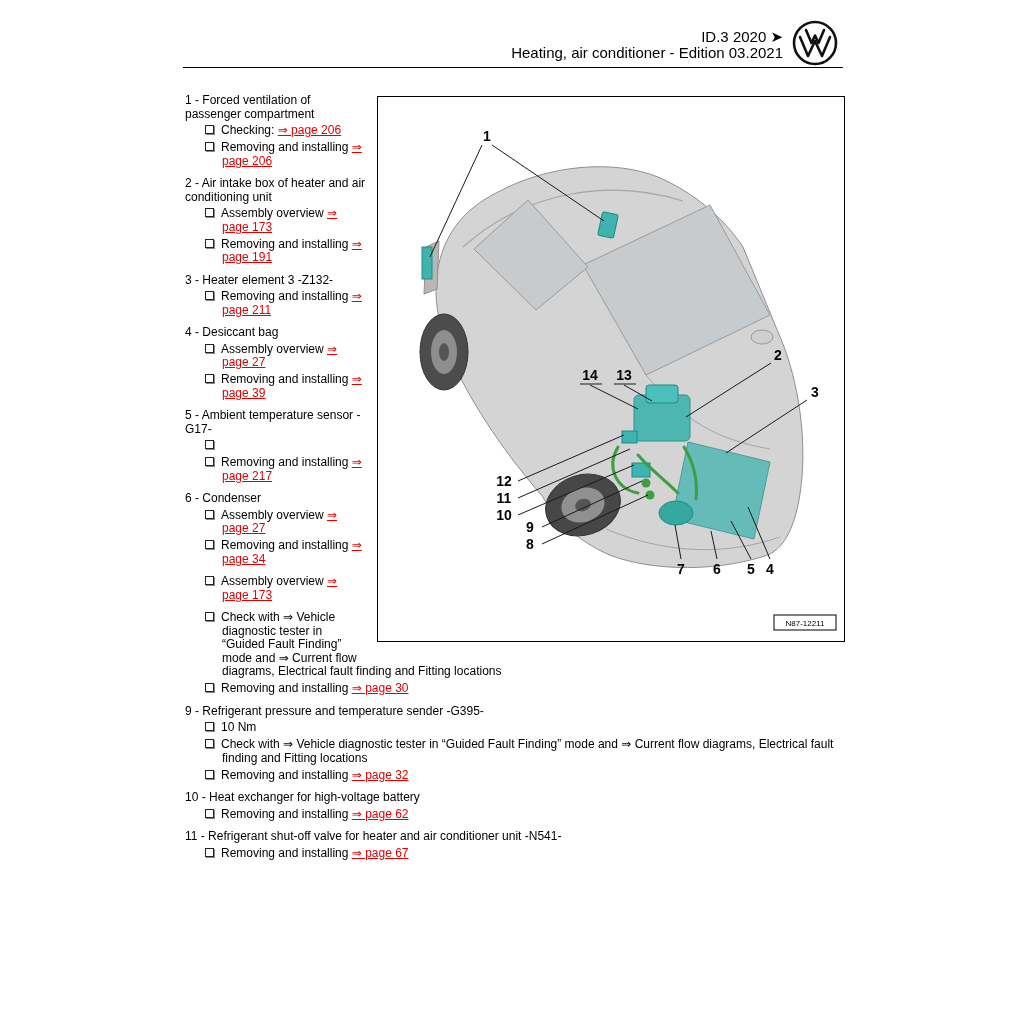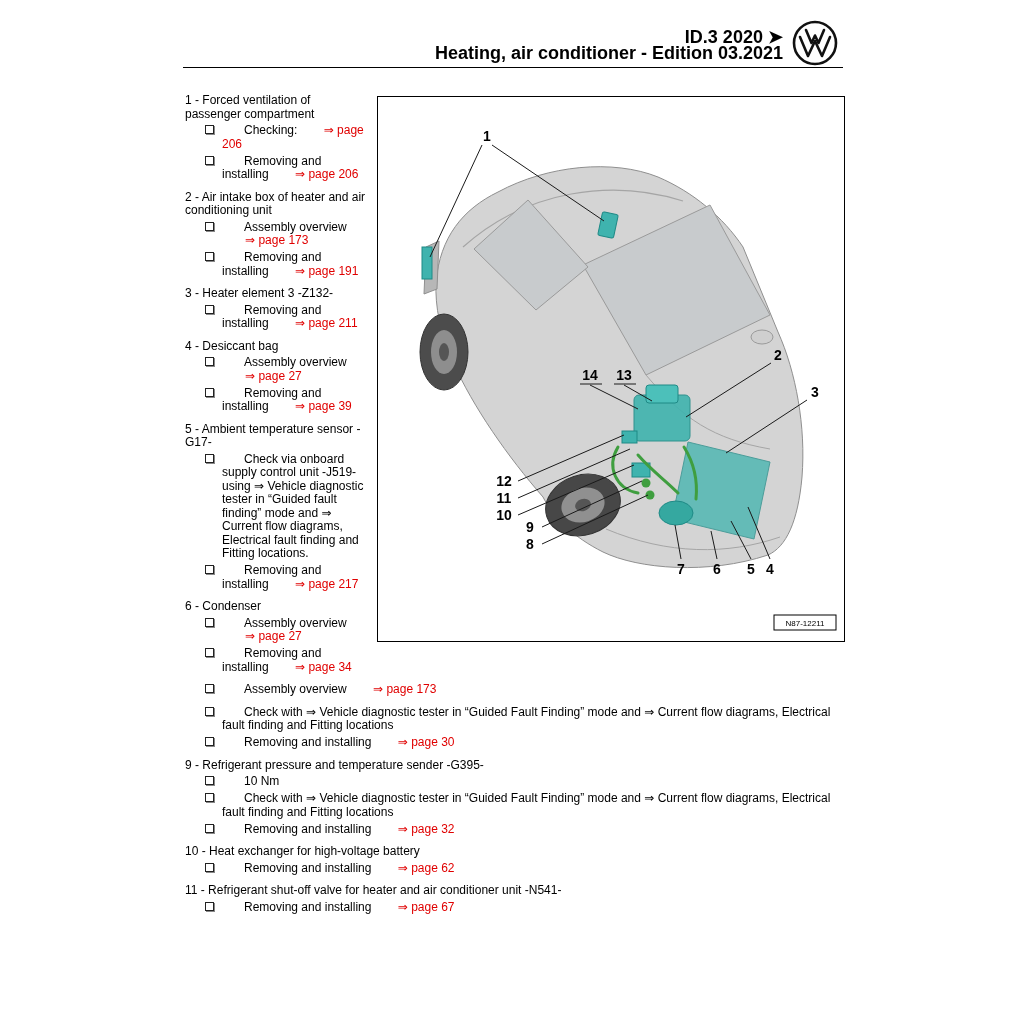--- a/index.html
+++ b/index.html
@@ -4,21 +4,21 @@
 <style>
   html,body{margin:0;padding:0;}
   body{
     width:1024px;height:1024px;background:#ffffff;color:#000;
     font-family:"Liberation Sans",sans-serif;font-size:12px;
     position:relative;overflow:hidden;
   }
   
   .header-text{
     position:absolute;top:29px;right:241px;text-align:right;
-    font-size:18px;line-height:16px;white-space:nowrap;font-weight:bold;
+    font-size:15px;line-height:16px;white-space:nowrap;
   }
   .vw-logo{position:absolute;top:20px;right:186px;width:46px;height:46px;}
   .header-rule{
     position:absolute;top:67px;left:183px;width:660px;height:0;
     border-top:1.8px solid #000;
   }
   
   .page{position:absolute;top:94px;left:185px;width:660px;}
   .figure{
     float:right;width:468px;height:546px;margin:2px 0 10px 10px;
@@ -28,22 +28,22 @@
   .item{margin-bottom:9px;}
   .item-title{line-height:13.5px;margin-bottom:3px;}
   .entry{
     padding-left:37px;text-indent:-17px;line-height:13.5px;margin-bottom:3.5px;
   }
   .checkbox{
     display:inline-block;width:7px;height:7px;
     border:1px solid #222;box-shadow:1px 1px 0 #888;
     margin-right:7px;vertical-align:0px;background:#fff;
   }
-  .page-link{color:#e00000;cursor:pointer;}
-  .entry-text span{white-space:normal;margin-left:23px;}
+  .page-link{color:#e00000;text-decoration:underline;cursor:pointer;}
+  .entry-text span{white-space:normal;}
   svg text.callout{
     font-family:"Liberation Sans",sans-serif;font-weight:bold;font-size:14px;fill:#000;
   }
   svg text.figref{font-family:"Liberation Sans",sans-serif;font-size:8px;fill:#000;}
 </style>
 </head>
 <body>
 
 <div class="header-text">
   <div>ID.3 2020 ➤</div>
@@ -168,21 +168,21 @@
         <div class="item-title">3 - Heater element 3 -Z132-</div>
         <div class="entry"><span class="checkbox"></span><span class="entry-text"><span>Removing and installing </span><span class="page-link">⇒ page 211</span></span></div>
       </div>
       <div class="item">
         <div class="item-title">4 - Desiccant bag</div>
         <div class="entry"><span class="checkbox"></span><span class="entry-text"><span>Assembly overview </span><span class="page-link">⇒ page 27</span></span></div>
         <div class="entry"><span class="checkbox"></span><span class="entry-text"><span>Removing and installing </span><span class="page-link">⇒ page 39</span></span></div>
       </div>
       <div class="item">
         <div class="item-title">5 - Ambient temperature sensor -G17-</div>
-        <div class="entry"><span class="checkbox"></span><span class="entry-text"><span>Check via onboard supply control unit -J519- using ⇒ Vehicle diagnostic tester in “Guided fault finding” mode and ⇒ Current flow diagrams, Electrical fault finding and Fitting locations.</span></span></div>
+        <div class="entry"><span class="checkbox"></span></div>
         <div class="entry"><span class="checkbox"></span><span class="entry-text"><span>Removing and installing </span><span class="page-link">⇒ page 217</span></span></div>
       </div>
       <div class="item">
         <div class="item-title">6 - Condenser</div>
         <div class="entry"><span class="checkbox"></span><span class="entry-text"><span>Assembly overview </span><span class="page-link">⇒ page 27</span></span></div>
         <div class="entry"><span class="checkbox"></span><span class="entry-text"><span>Removing and installing </span><span class="page-link">⇒ page 34</span></span></div>
       </div>
       <div class="item">
         <div class="entry"><span class="checkbox"></span><span class="entry-text"><span>Assembly overview </span><span class="page-link">⇒ page 173</span></span></div>
       </div>

